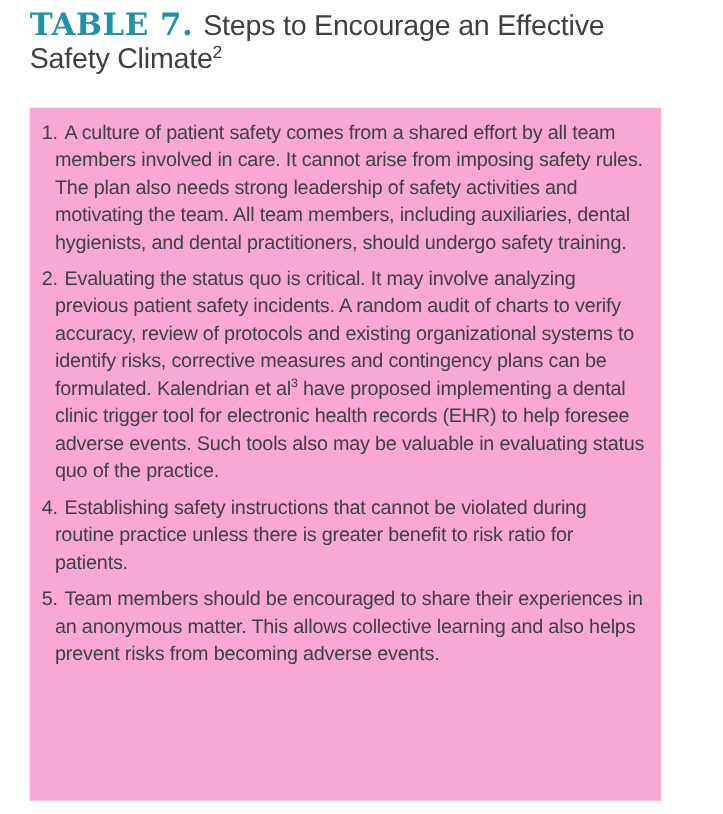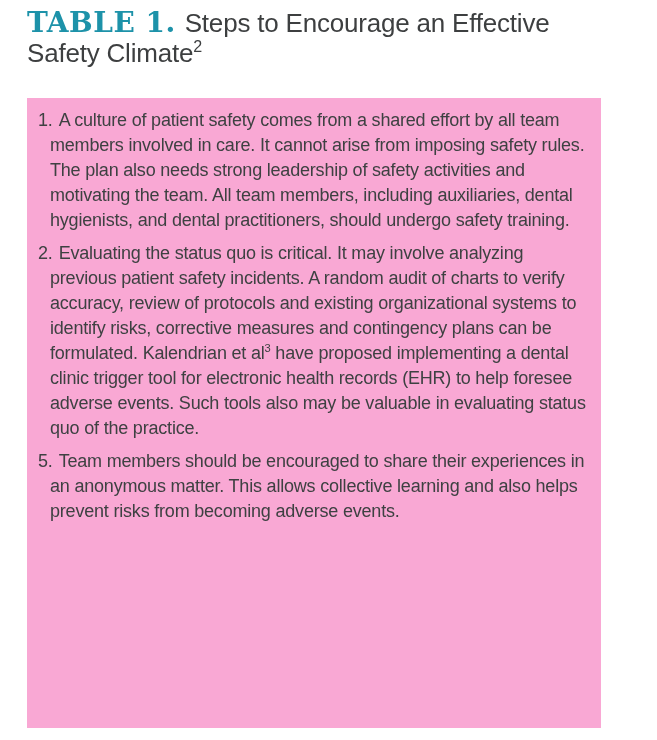--- a/index.html
+++ b/index.html
@@ -62,34 +62,37 @@
   .step-num {
     margin-right: 6px;
   }
 </style>
 </head>
 <body>
 
 <div class="page">
 
   <div class="table-title">
-    <span class="title-label">TABLE 1.</span><span class="title-text">Steps to Encourage an Effective Safety Climate</span><sup>2</sup>
+    <span class="title-label">TABLE 7.</span><span class="title-text">Steps to Encourage an Effective Safety Climate</span><sup>2</sup>
   </div>
 
   <div class="steps-box">
 
     <div class="step-item">
       <span class="step-num">1.</span><span class="step-text">A culture of patient safety comes from a shared effort by all team members involved in care. It cannot arise from imposing safety rules. The plan also needs strong leadership of safety activities and motivating the team. All team members, including auxiliaries, dental hygienists, and dental practitioners, should undergo safety training.</span>
     </div>
 
     <div class="step-item">
       <span class="step-num">2.</span><span class="step-text"><span>Evaluating the status quo is critical. It may involve analyzing previous patient safety incidents. A random audit of charts to verify accuracy, review of protocols and existing organizational systems to identify risks, corrective measures and contingency plans can be formulated. Kalendrian et al</span><sup>3</sup><span> have proposed implementing a dental clinic trigger tool for electronic health records (EHR) to help foresee adverse events. Such tools also may be valuable in evaluating status quo of the practice.</span></span>
     </div>
 
 
+    <div class="step-item">
+      <span class="step-num">4.</span><span class="step-text">Establishing safety instructions that cannot be violated during routine practice unless there is greater benefit to risk ratio for patients.</span>
+    </div>
 
     <div class="step-item">
       <span class="step-num">5.</span><span class="step-text">Team members should be encouraged to share their experiences in an anonymous matter. This allows collective learning and also helps prevent risks from becoming adverse events.</span>
     </div>
 
   </div>
 
 </div>
 
 </body></html>

